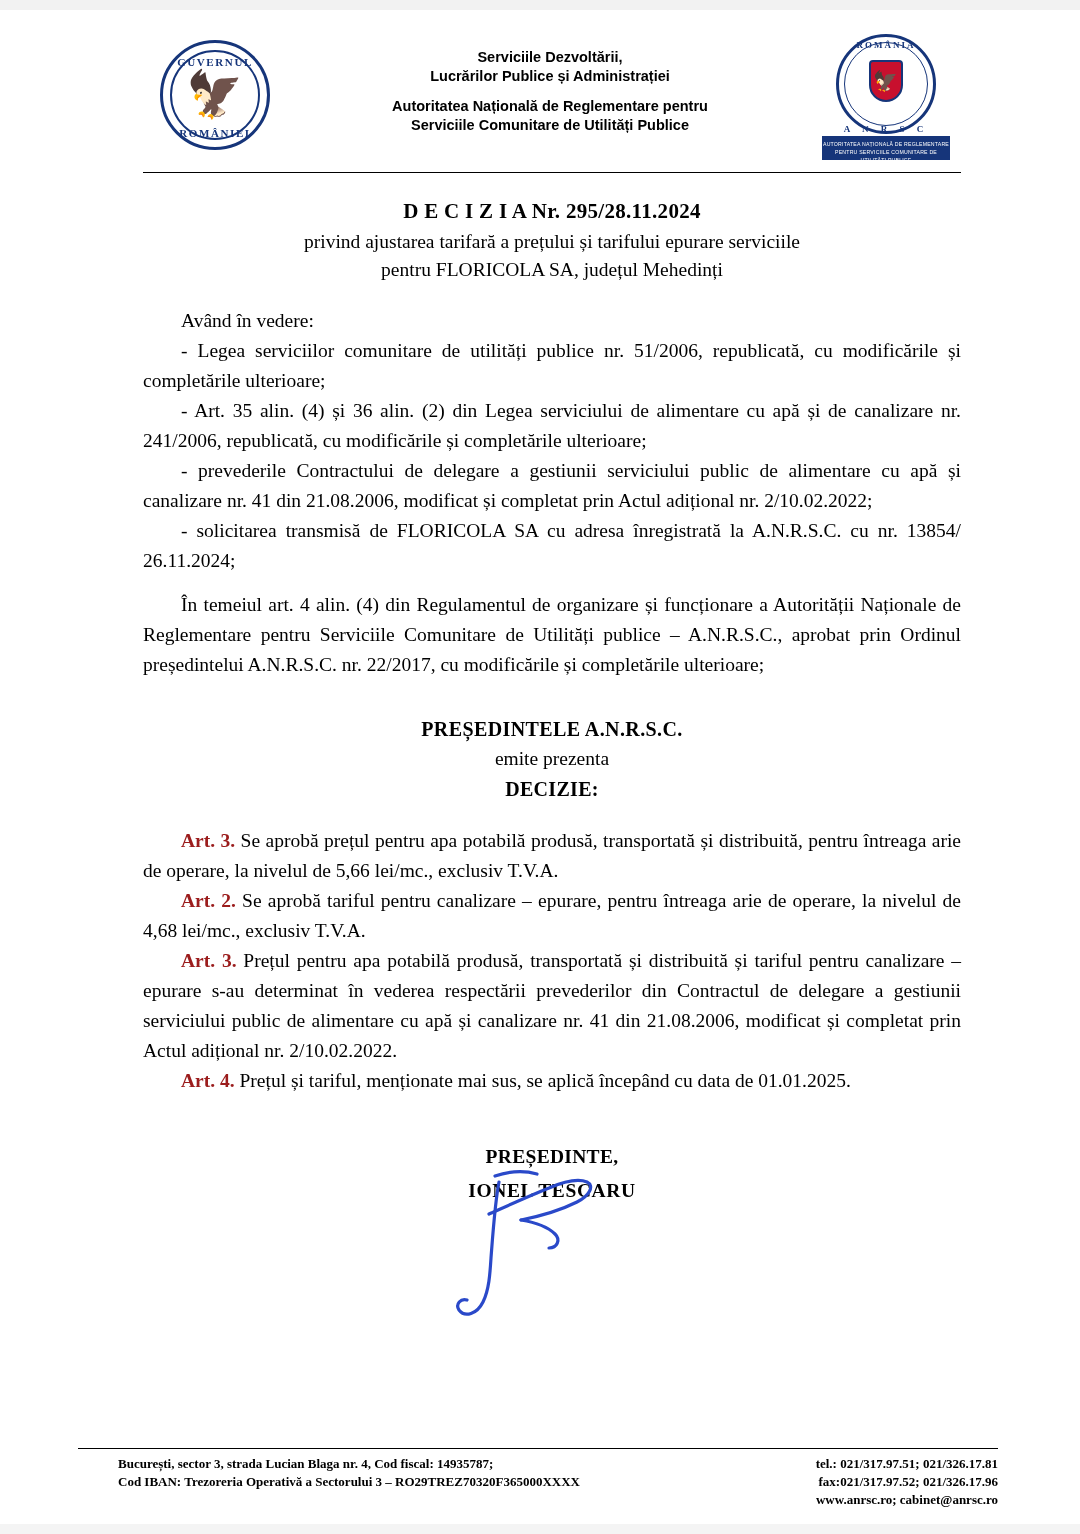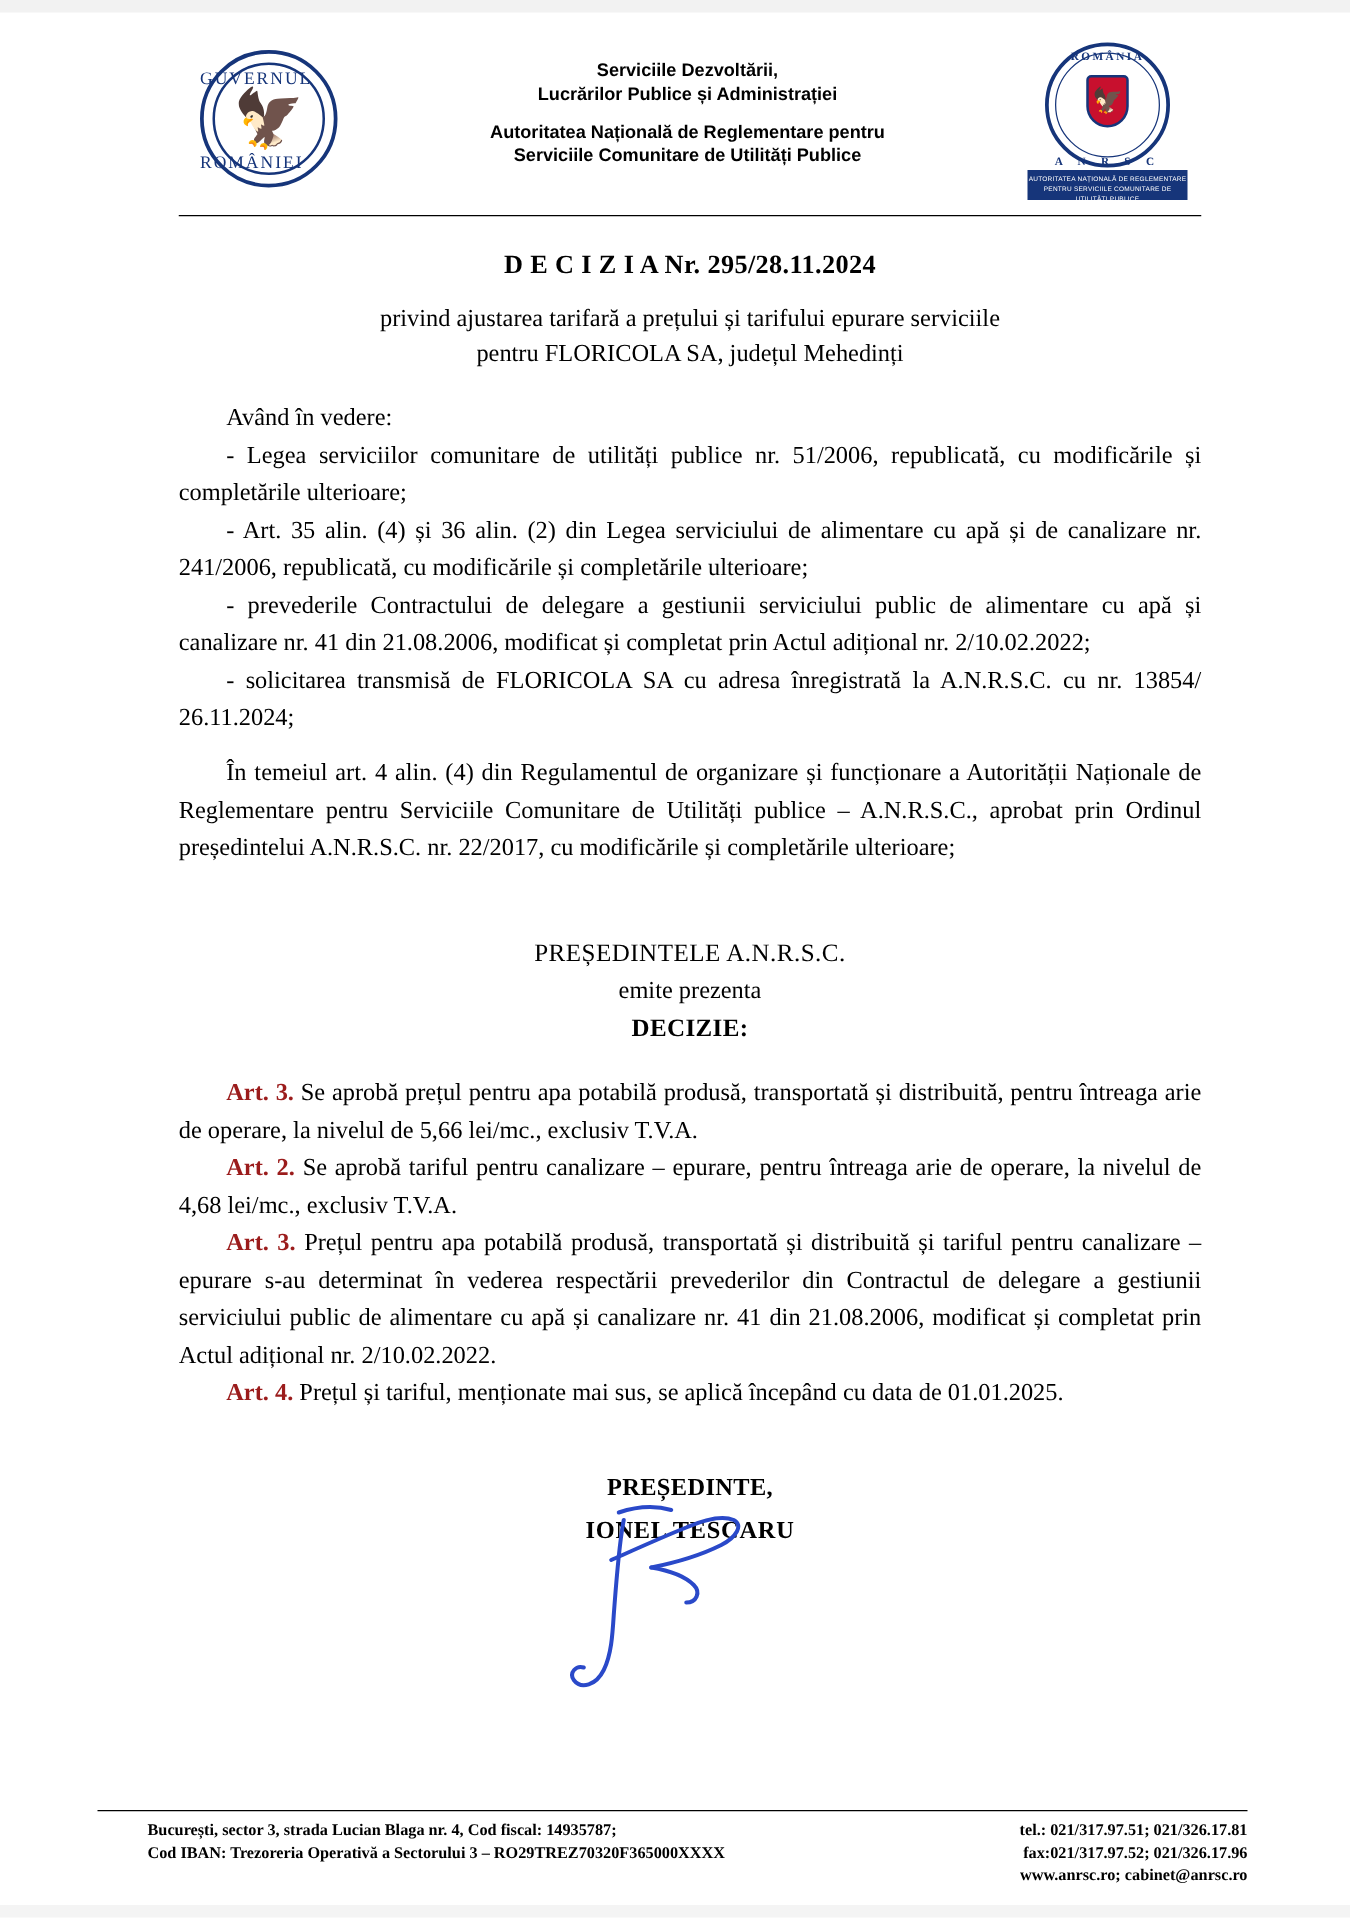--- a/index.html
+++ b/index.html
@@ -62,25 +62,25 @@
     left: 26px; top: 24px;
     width: 58px; height: 62px;
     color: #16357a;
     font-size: 46px;
     line-height: 62px;
     text-align: center;
   }
   .seal-text-top, .seal-text-bottom {
     position: absolute;
     width: 110px;
-    text-align: left;
+    text-align: center;
     color: #16357a;
     font-family: "Liberation Serif", serif;
-    font-weight: normal;
-    font-size: 14px;
+    font-weight: bold;
+    font-size: 11px;
     letter-spacing: 1.6px;
   }
   .seal-text-top { top: 16px; }
   .seal-text-bottom { bottom: 13px; }
 
   .header-titles {
     position: absolute;
     left: 175px;
     top: 14px;
     width: 470px;
@@ -191,44 +191,43 @@
     line-height: 30px;
   }
 
   .title-block {
     text-align: center;
   }
   .title-main {
     font-weight: bold;
     font-size: 21px;
     letter-spacing: 0.3px;
-    margin-bottom: 16px;
+    margin-bottom: 2px;
   }
   .title-sub {
     font-size: 19.5px;
     line-height: 28px;
   }
 
   .para {
     text-align: justify;
     text-indent: 38px;
     margin-top: 0;
     margin-bottom: 0;
   }
   .spacer-sm { height: 14px; }
   .spacer-md { height: 22px; }
   .spacer-lg { height: 34px; }
 
   .center { text-align: center; }
 
   .pres-head {
-    font-weight: normal;
+    font-weight: bold;
     font-size: 20px;
     letter-spacing: 0.4px;
-    margin-top: 20px;
   }
   .emite {
     font-size: 19.5px;
   }
   .decizie {
     font-weight: bold;
     font-size: 20px;
     letter-spacing: 0.3px;
   }
 

